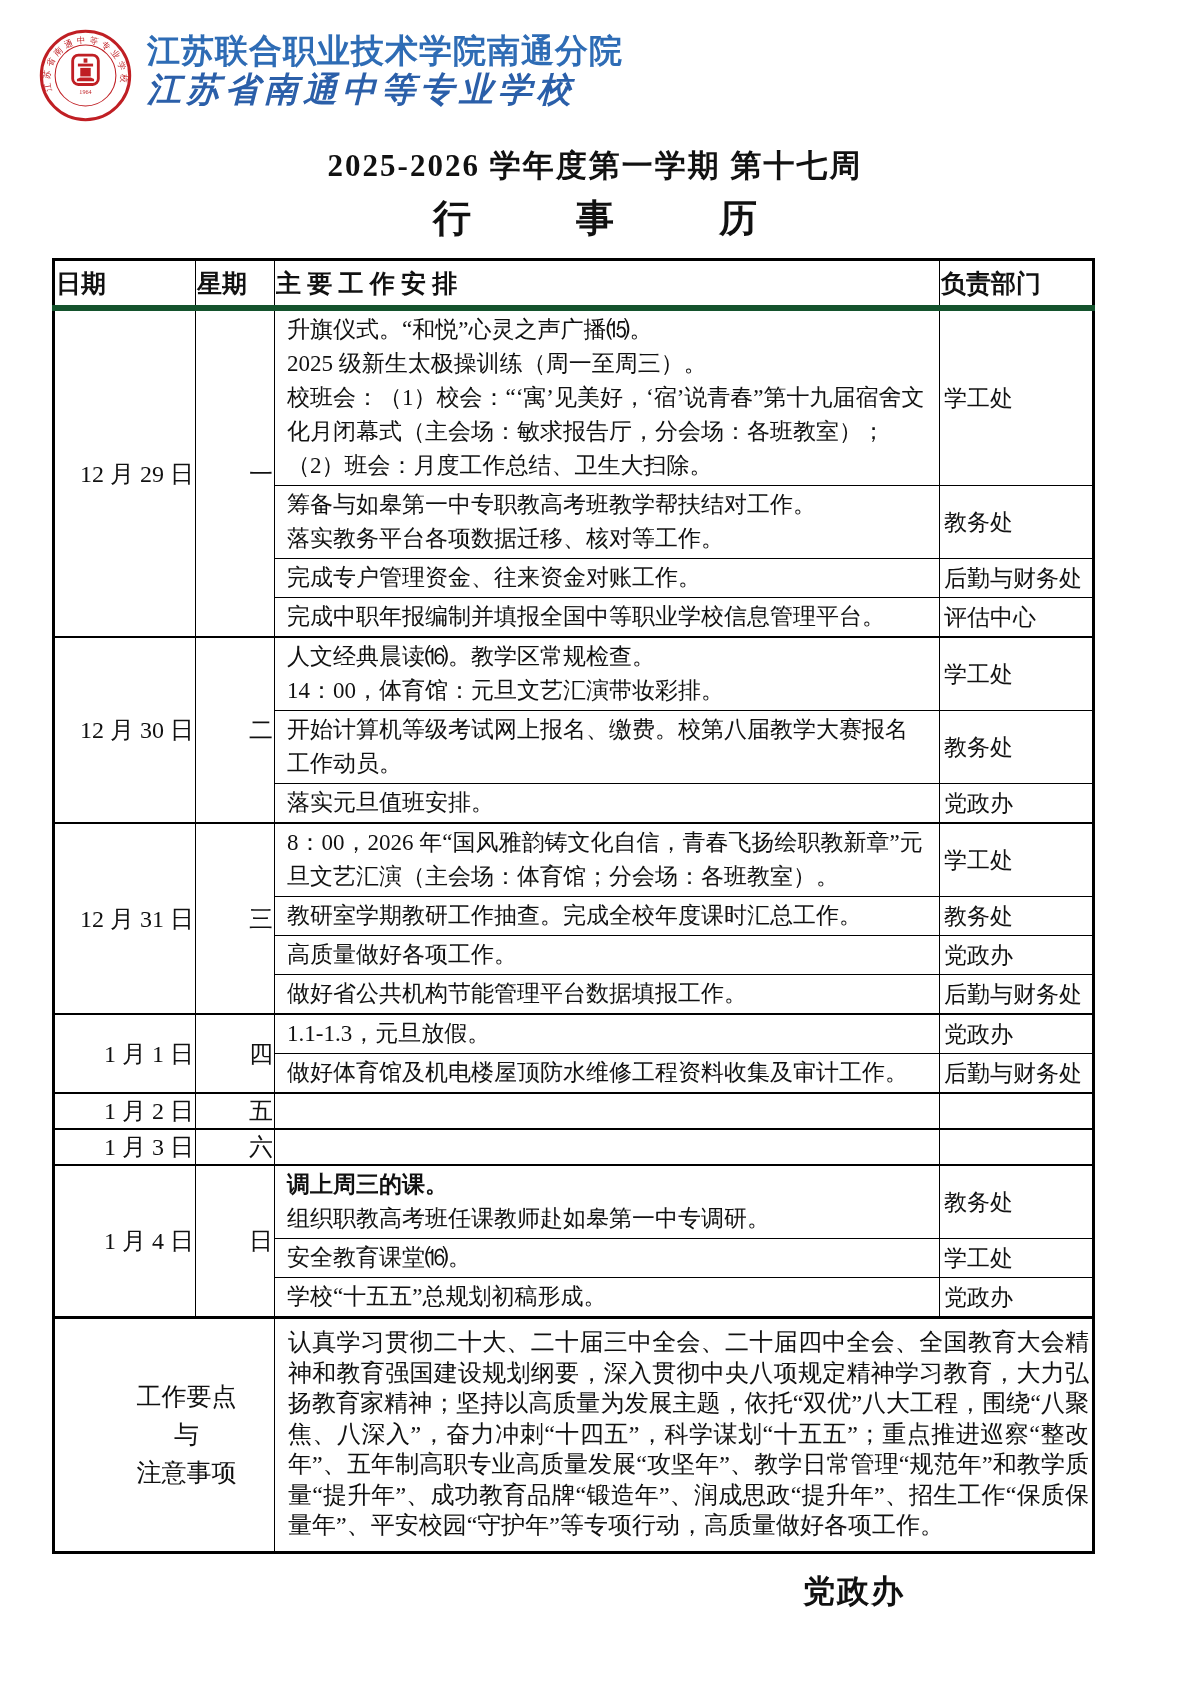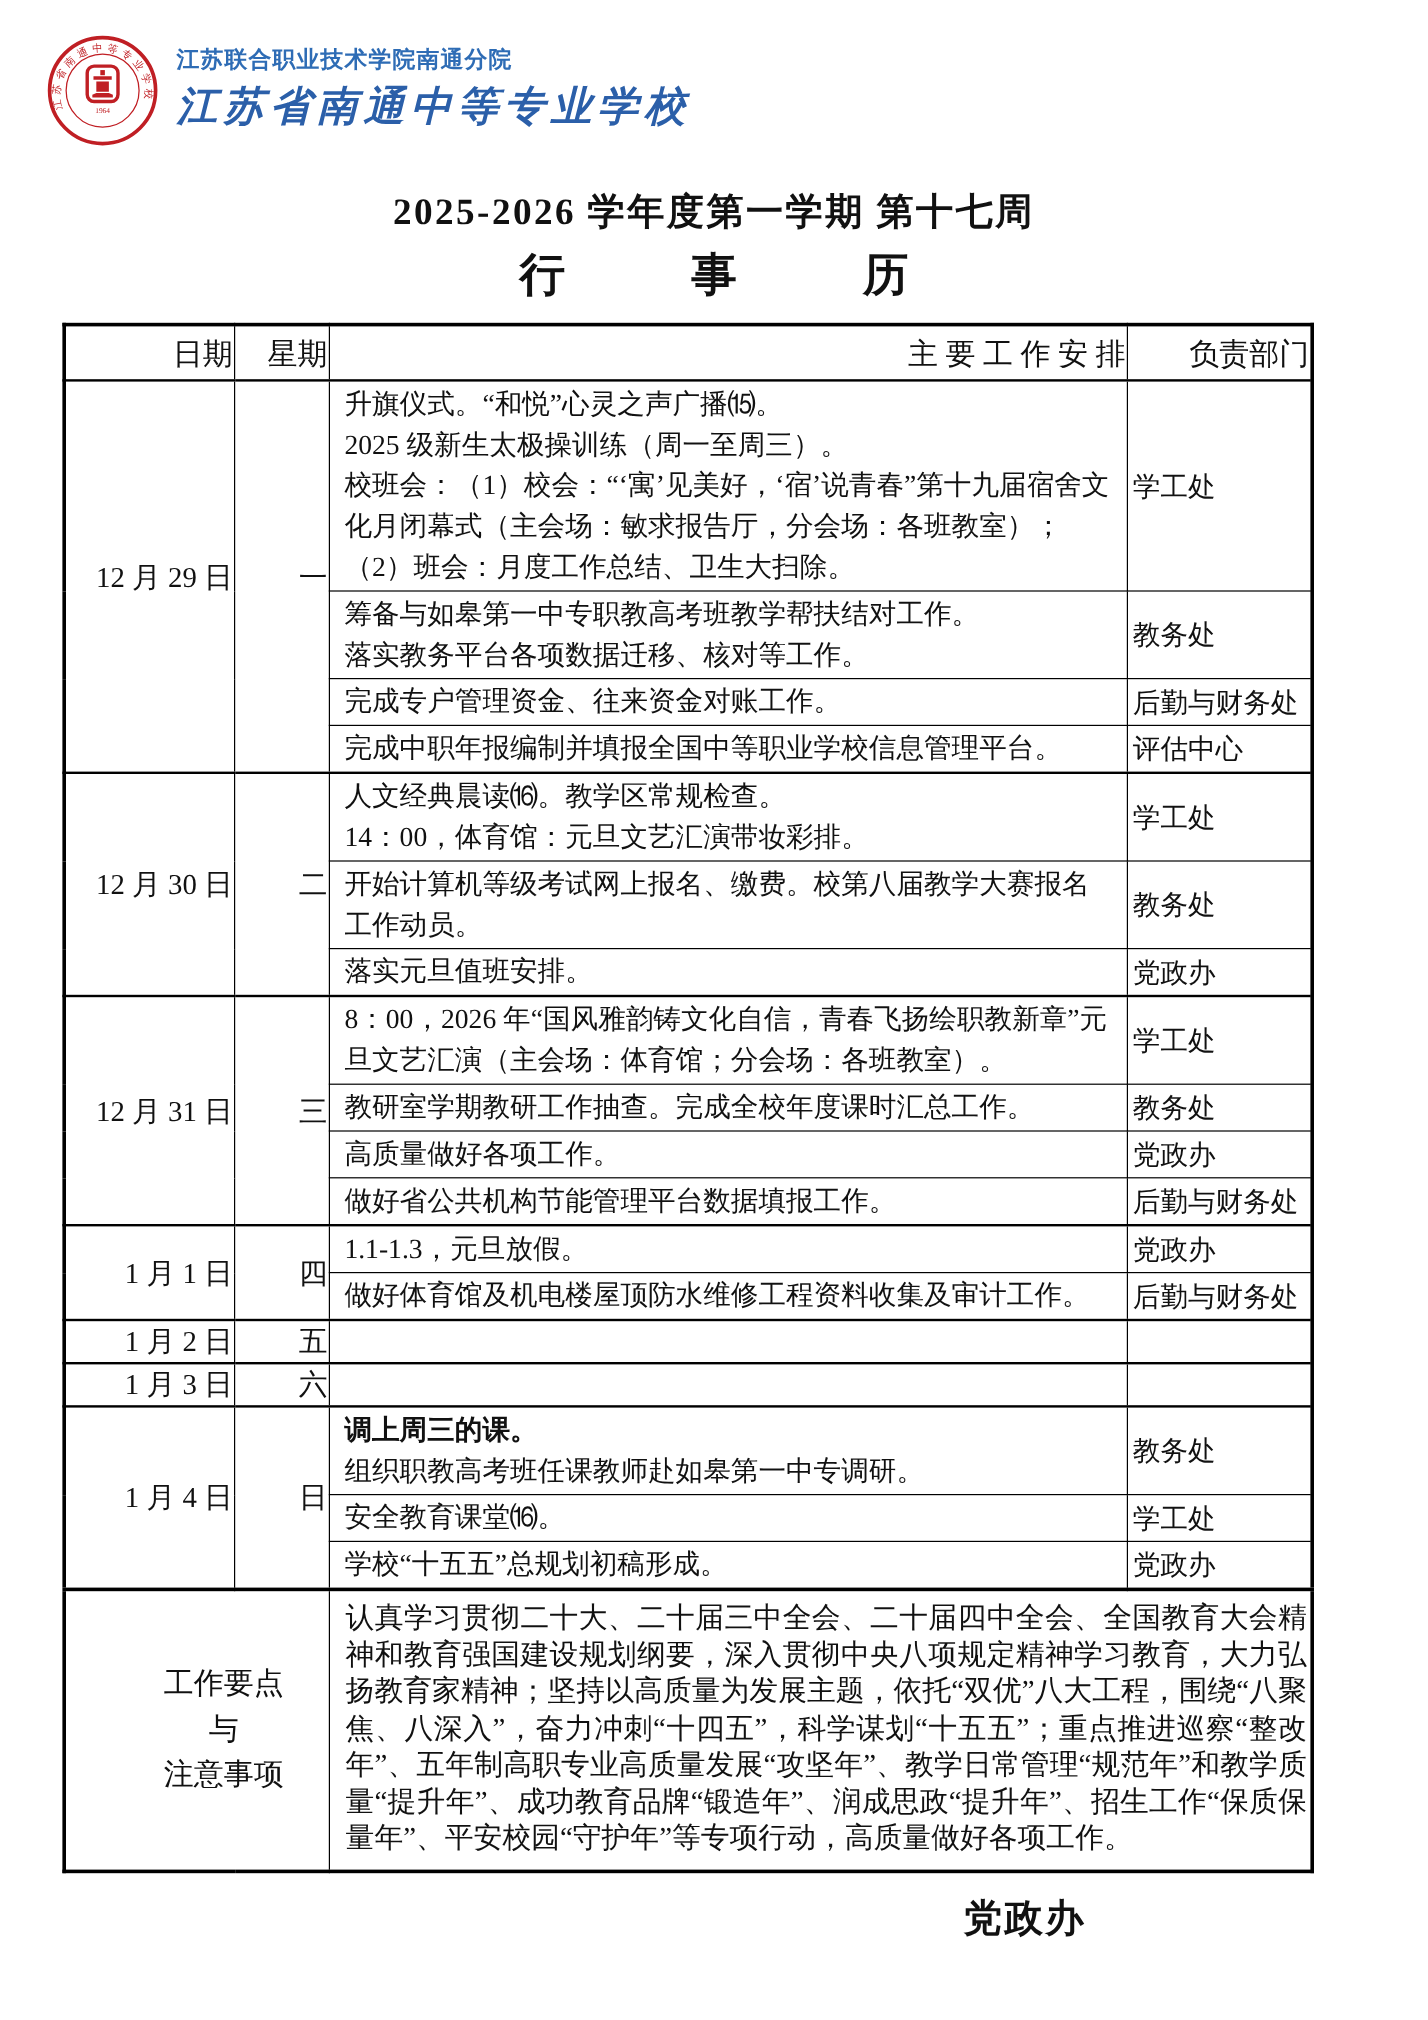--- a/index.html
+++ b/index.html
@@ -10,49 +10,49 @@
     font-family:"Liberation Serif","DejaVu Serif",serif;
     color:#111;
     overflow:hidden;
   }
   
   .brand{display:flex;align-items:flex-start;padding:28px 0 0 38px;}
   .seal{width:95px;height:95px;flex:0 0 auto;}
   .brand-text{margin-left:14px;padding-top:6px;}
   .brand-line1{
     font-family:"Liberation Sans","DejaVu Sans",sans-serif;
-    font-size:19px;font-weight:600;color:#2e6cb5;line-height:34px;letter-spacing:1px;
+    font-size:33px;font-weight:600;color:#2e6cb5;line-height:34px;letter-spacing:1px;text-align:right;
   }
   .brand-line2{
     font-size:34px;font-weight:bold;font-style:italic;color:#2b5fa9;
     line-height:44px;letter-spacing:5px;
   }
   
   .title1{
-    text-align:center;margin-top:33px;
+    text-align:center;margin-top:22px;
     font-size:31px;font-weight:bold;letter-spacing:2px;
   }
   .title2{
     text-align:center;margin-top:6px;
     font-size:38px;font-weight:bold;
     letter-spacing:105px;margin-right:-105px; 
     white-space:nowrap;
   }
   
   table.calendar{
     margin:14px 0 0 52px;
     width:1040px;
     border-collapse:collapse;
     table-layout:fixed;
     border:3px solid #000;
   }
   table.calendar td{border:1px solid #000;vertical-align:middle;}
   tr.header-row td{
-    border-bottom:1px solid #14532d;
-    font-weight:normal;font-size:25px;text-align:right;height:42px;
+    border-bottom:6px solid #14532d;
+    font-weight:bold;font-size:25px;text-align:left;height:42px;
   }
   tr.group-start td{border-top:2px solid #000;}
   tr.notes-row td{border-top:3px solid #000;}
   table.calendar tr{height:34px;}
   .cell-date,.cell-weekday{text-align:right;font-size:24px;font-family:Liberation Serif, serif;}
   .cell-task{padding:2px 12px;font-size:23px;}
   .task-line{line-height:34px;}
   .task-line.bold{font-weight:bold;}
   .cell-dept{text-align:left;font-size:23px;line-height:29px;padding:2px 4px;}
   .notes-label-cell{text-align:center;}

